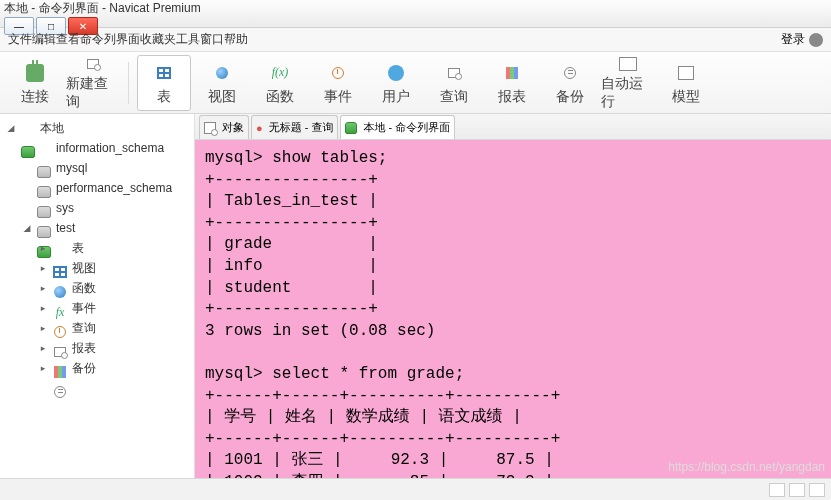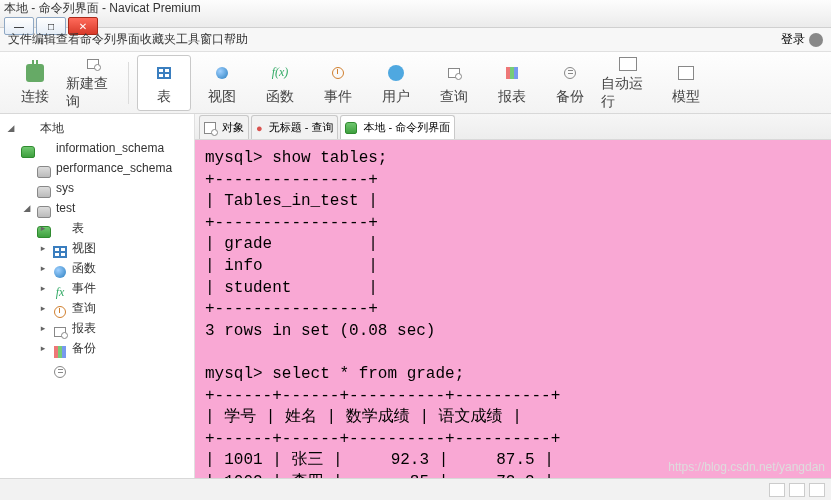--- a/index.html
+++ b/index.html
@@ -192,20 +192,27 @@
         <span class="node-icon">
           <span class="ic-dbs"></span>
         </span>
         <span class="node-label">information_schema</span>
       </div>
       <div class="tree-node indent-1">
         <span class="twisty"></span>
         <span class="node-icon">
           <span class="ic-dbs"></span>
         </span>
+        <span class="node-label">mysql</span>
+      </div>
+      <div class="tree-node indent-1">
+        <span class="twisty"></span>
+        <span class="node-icon">
+          <span class="ic-dbs"></span>
+        </span>
         <span class="node-label">performance_schema</span>
       </div>
       <div class="tree-node indent-1">
         <span class="twisty"></span>
         <span class="node-icon">
           <span class="ic-dbs"></span>
         </span>
         <span class="node-label">sys</span>
       </div>
       <div class="tree-node indent-1">

